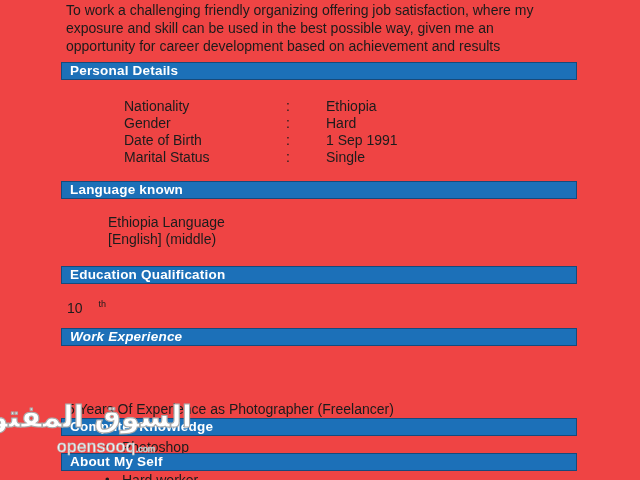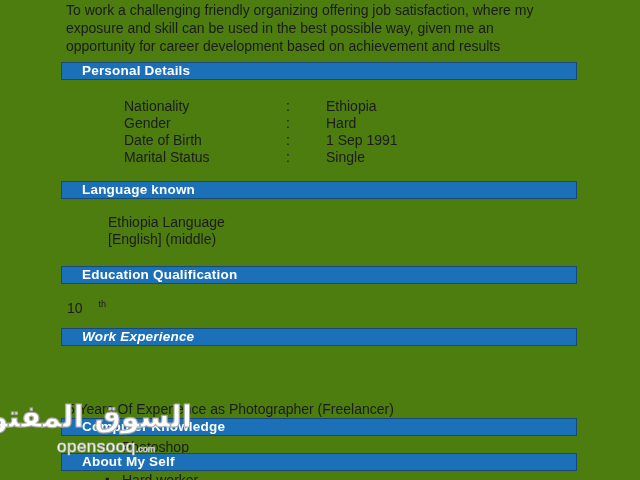--- a/index.html
+++ b/index.html
@@ -1,35 +1,35 @@
 <!DOCTYPE html>
 <html><head>
 <meta charset="utf-8">
 <style>
   html,body{margin:0;padding:0;background:#ffffff;}
   .page{
     position:relative;
     width:640px;height:480px;
-    background:#4d7c0f;
+    background:#ef4444;
     overflow:hidden;
     font-family:"Liberation Sans","DejaVu Sans",sans-serif;
     color:#1c1c1c;
   }
   .objective{
     position:absolute;left:66px;top:1px;width:512px;
     font-size:14px;line-height:18px;color:#1b1b1b;
   }
   .section-bar{
     position:absolute;left:61px;width:516px;height:18px;
     box-sizing:border-box;
     background:#1c70b8;
     border:1px solid #164a7c;
     color:#ffffff;
     font-size:13.5px;font-weight:bold;line-height:15px;
-    padding-left:20px;
+    padding-left:8px;
     letter-spacing:.2px;
   }
   .bar-personal{top:62px;}
   .bar-language{top:181px;}
   .bar-education{top:266px;}
   .bar-work{top:328px;font-style:italic;}
   .bar-computer{top:418px;}
   .bar-about{top:453px;}
   .pd-rows{position:absolute;left:124px;top:98px;width:440px;font-size:14px;line-height:17px;}
   .pd-row{display:flex;}

